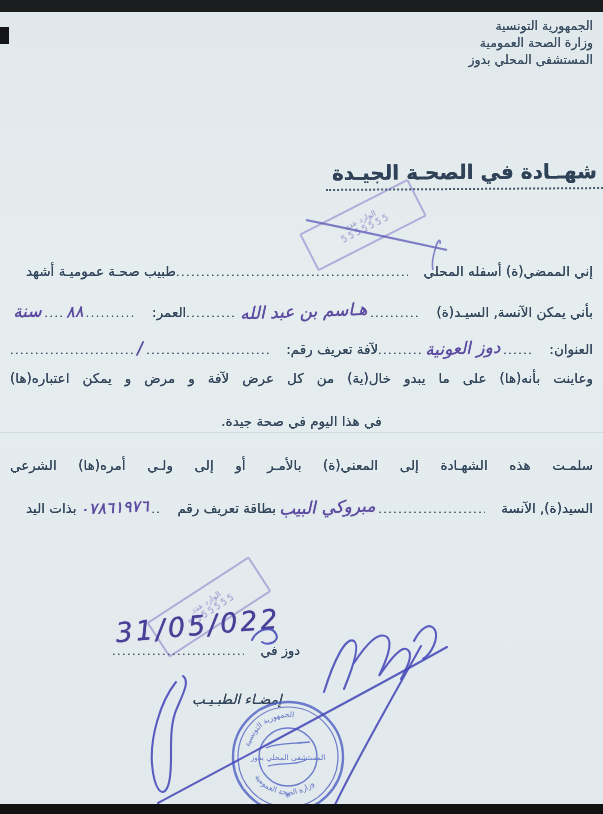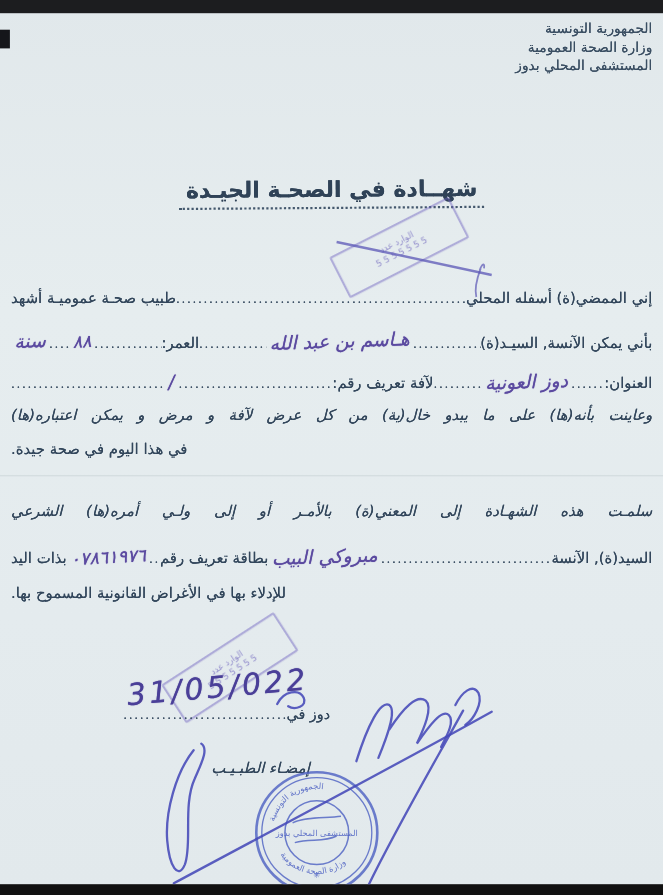--- a/index.html
+++ b/index.html
@@ -8,33 +8,33 @@
     background:linear-gradient(180deg,#e1e8eb 0%,#e6edef 35%,#e4ebee 70%,#e2e9ec 100%);
     font-family:"DejaVu Sans",sans-serif;color:#33475c;
   }
   .topbar{position:absolute;top:0;left:0;width:603px;height:12px;background:#1c1d1f;}
   .notch{position:absolute;top:27px;left:0;width:9px;height:17px;background:#15161a;}
   .crease{position:absolute;left:0;width:603px;height:1px;background:rgba(90,110,120,.14);}
   
   .hdr{position:absolute;top:17px;right:10px;text-align:right;direction:rtl;
        font-size:12.5px;line-height:17px;color:#3b4f63;text-shadow:0 0 .5px #3b4f63;}
   
-  .title{position:absolute;top:160px;left:0;width:603px;text-align:center;direction:rtl;}
+  .title{position:absolute;top:160px;left:0;width:603px;direction:rtl;}
   .title span{display:inline-block;font-size:20px;font-weight:bold;color:#2f4257;
       letter-spacing:.5px;padding:0 6px 4px 6px;border-bottom:2.5px dotted #44586d;
       text-shadow:0 0 .6px #2f4257;transform:rotate(-.4deg);}
   
   .line{position:absolute;left:10px;right:10px;direction:rtl;display:flex;
         align-items:baseline;font-size:13.5px;white-space:nowrap;
         text-shadow:0 0 .5px #33475c;}
-  .seg{flex:0 0 auto;}
+  .seg{flex:0 0 auto;margin-left:16px;}
   .dots{flex:1 1 0;overflow:hidden;white-space:nowrap;direction:ltr;
         letter-spacing:1.5px;font-size:11px;color:#3e5266;}
-  .just{display:block;text-align:justify;text-align-last:justify;word-spacing:4px;font-style:italic;}
-  .plain{display:block;text-align:left;}
+  .just{display:block;text-align:justify;text-align-last:justify;word-spacing:4px;}
+  .plain{display:block;text-align:center;margin-top:12px;}
   .hw{flex:0 0 auto;font-size:17px;color:#5b4aa0;font-style:italic;
       display:inline-block;transform:rotate(-2deg);text-shadow:0 0 .7px #5b4aa0;
       letter-spacing:.5px;padding:0 3px;}
   .hw.num{font-size:16px;letter-spacing:2px;transform:rotate(-3deg);}
   
   .rstamp{position:absolute;border:2px solid rgba(108,96,190,.45);border-radius:2px;
       width:118px;height:38px;display:flex;flex-direction:column;align-items:center;
       justify-content:center;direction:rtl;color:rgba(100,88,185,.65);
       font-size:8px;line-height:10px;filter:blur(.3px);}
   #rstamp1{left:302px;top:204px;transform:rotate(-27deg);}
@@ -113,21 +113,20 @@
   <div class="line" style="top:497px">
     <span class="seg">السيد(ة), الآنسة</span>
     <span class="dots">....................................</span>
     <span class="hw">مبروكي البيب</span>
     <span class="seg">بطاقة تعريف رقم</span>
     <span class="dots" style="flex:0 0 10px">....</span>
     <span class="hw num">٠٧٨٦١٩٧٦</span>
     <span class="seg">بذات اليد</span>
   </div>
 
-  <div class="line plain" style="top:532px">للإدلاء بها في الأغراض القانونية المسموح بها.</div>
 
   <div class="rstamp" id="rstamp2">
     <div>الوارد عدد</div>
     <div>5 5 5 5 5 5 5</div>
   </div>
 
   <div class="dateHw">31/05/022</div>
 
   <div class="placeLine">
     <span class="seg">دوز في</span>

